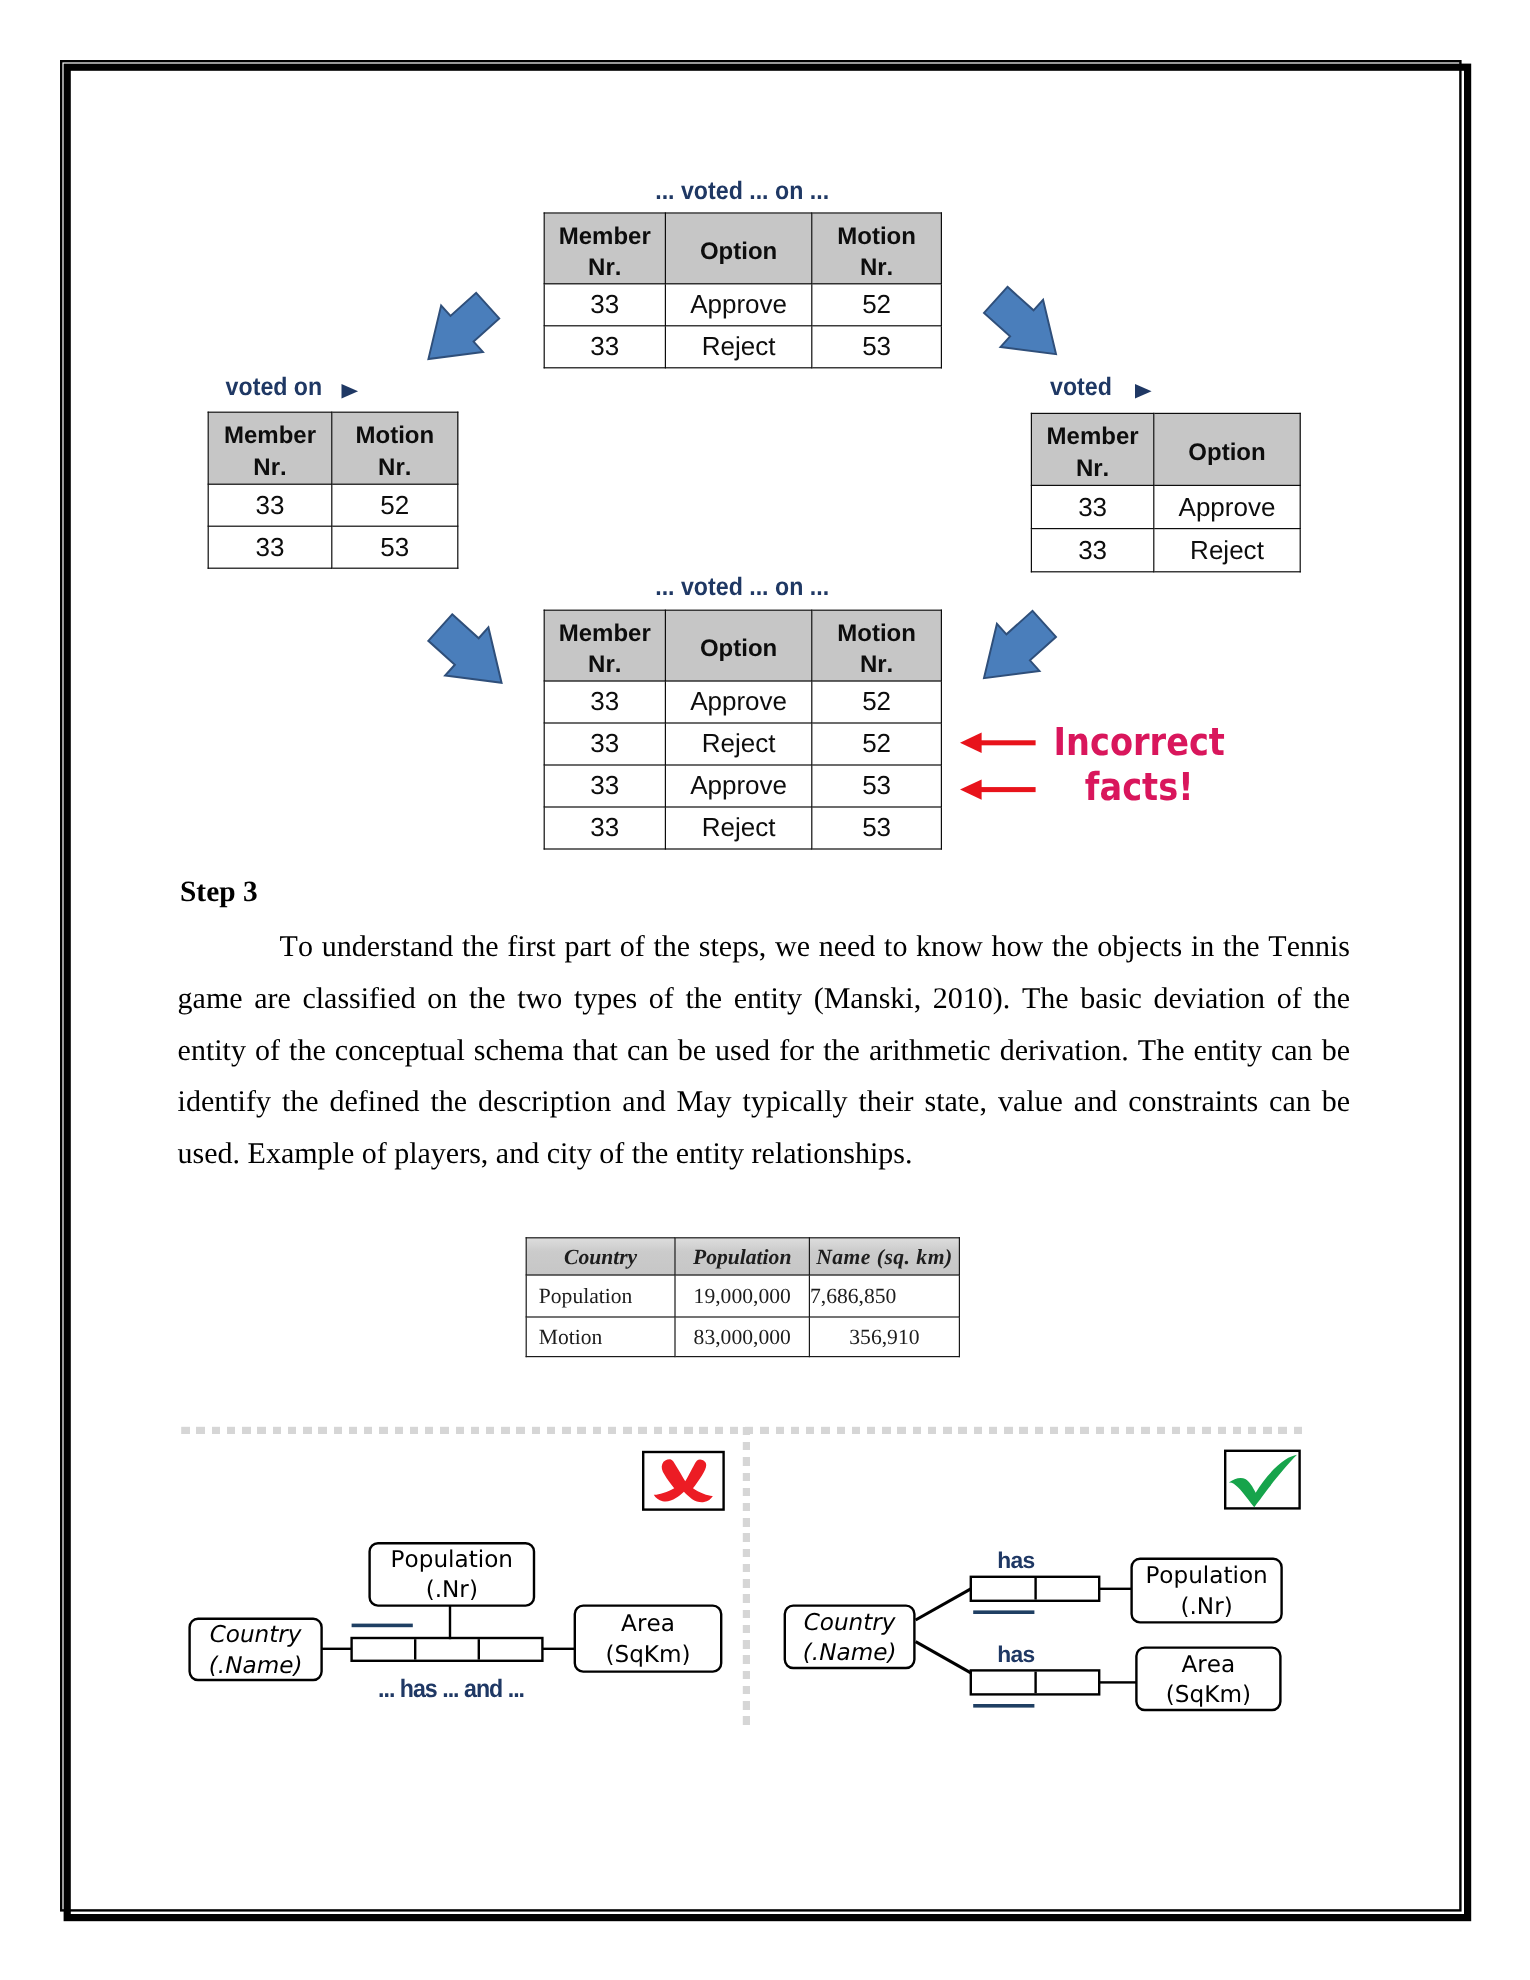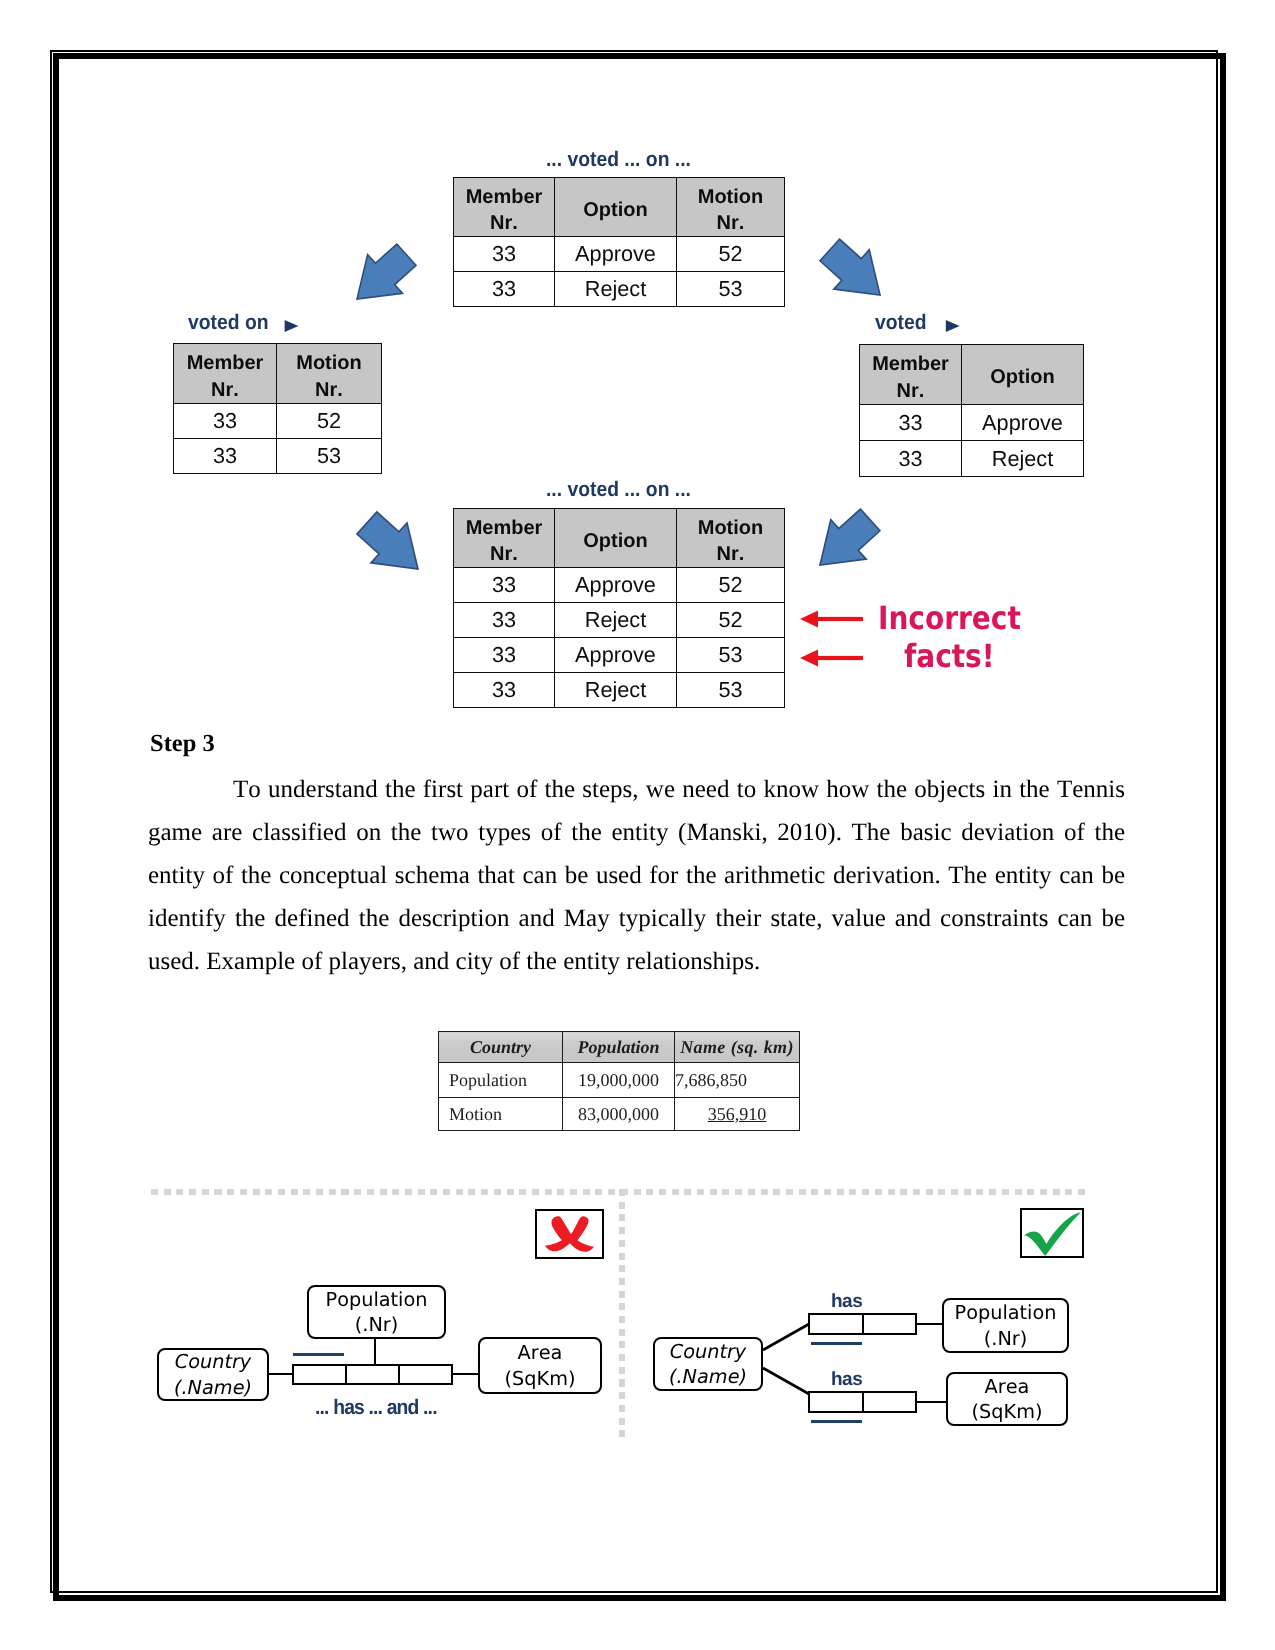--- a/index.html
+++ b/index.html
@@ -257,21 +257,21 @@
       <th style="width:124px;font-size:18px;letter-spacing:0.4px;">Name (sq. km)</th>
     </tr>
     <tr>
       <td style="height:34px;font-size:18px;padding-left:10px;">Population</td>
       <td style="font-size:18px;text-align:center;">19,000,000</td>
       <td style="font-size:18px;text-align:left;">7,686,850</td>
     </tr>
     <tr>
       <td style="height:32px;font-size:18px;padding-left:10px;">Motion</td>
       <td style="font-size:18px;text-align:center;margin-left:32px;">83,000,000</td>
-      <td style="font-size:18px;text-align:center;text-decoration:underline;">356,910</td>
+      <td style="font-size:18px;text-align:center;">356,910</td>
     </tr>
   </tbody>
     </table>
 
   <div class="abs" style="left:0;top:0;width:1275px;height:1650px;">
 
     <div class="abs" style="left:151px;top:1189px;width:936px;height:6px;
          background-image:repeating-linear-gradient(to right,#d6d6d6 0,#d6d6d6 7px,transparent 7px,transparent 12.7px);"></div>
     <div class="abs" style="left:619px;top:1189px;width:6px;height:252px;
          background-image:repeating-linear-gradient(to bottom,#d6d6d6 0,#d6d6d6 7px,transparent 7px,transparent 12.7px);"></div>

